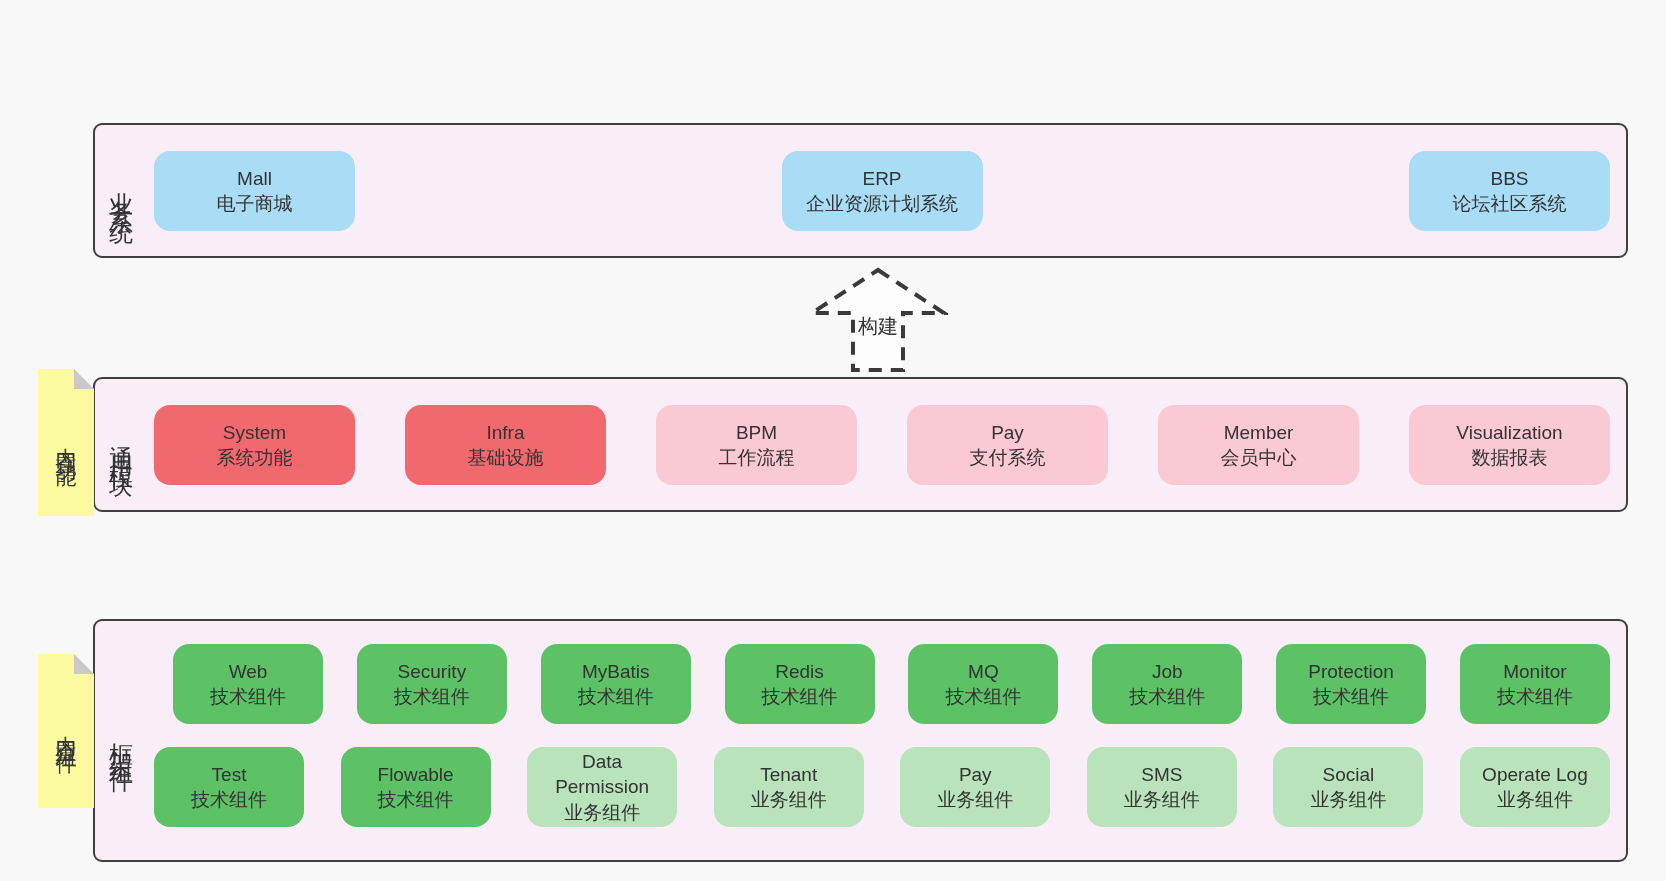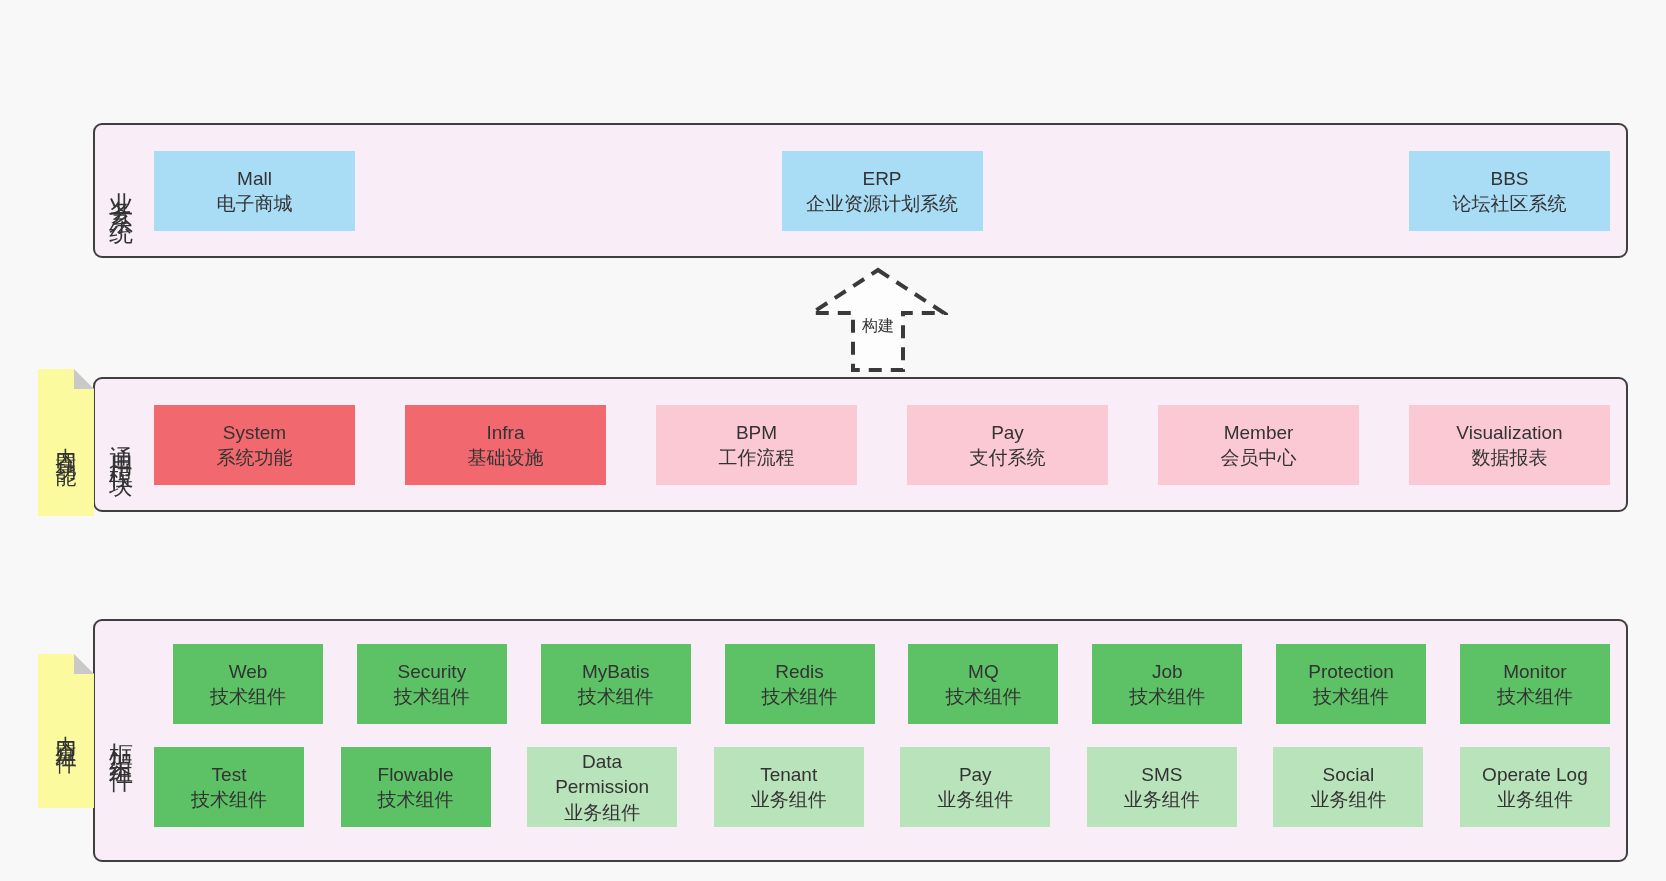--- a/index.html
+++ b/index.html
@@ -27,21 +27,21 @@
     font-size:24px;letter-spacing:9px;color:var(--text);
   }
   .boxes-row{
     position:absolute;left:59px;right:16px;height:80px;
     display:flex;justify-content:space-between;
   }
   .sec1 .boxes-row,.sec2 .boxes-row{top:26px;}
   .sec3 .row-a{top:23px;margin-left:19px;}
   .sec3 .row-b{top:126px;}
   .box{
-    box-sizing:border-box;height:80px;border-radius:0;
+    box-sizing:border-box;height:80px;border-radius:16px;
     display:flex;flex-direction:column;justify-content:center;
     text-align:center;font-size:19px;line-height:1.32;padding:2px 6px;
     color:var(--text);
   }
   .row-6 .box{width:201px;}
   .row-8 .box{width:150px;}
   .box.blue{background:var(--blue);}
   .box.red{background:var(--red);}
   .box.pink{background:var(--pink);}
   .box.green{background:var(--green);}
@@ -61,21 +61,21 @@
   .sticky-text{
     writing-mode:vertical-rl;text-orientation:upright;
     font-size:21px;letter-spacing:6px;color:var(--text);
   }
   .arrow{position:absolute;width:140px;height:108px;z-index:2;}
   .arrow svg{display:block;width:100%;height:100%;}
   .arrow-1{left:808px;top:266px;}
   .arrow-2{left:824px;top:508px;}
   .arrow-label{
     position:absolute;left:50%;top:60px;transform:translate(-50%,-50%);
-    background:var(--arrow-fill);padding:0 3px;font-size:16px;color:var(--text);
+    background:var(--arrow-fill);padding:0 3px;font-size:20px;color:var(--text);
     white-space:nowrap;
   }
 </style>
 </head>
 <body>
 
 <div class="canvas">
 
   <section class="section sec1">
     <div class="v-label">业务系统</div>

